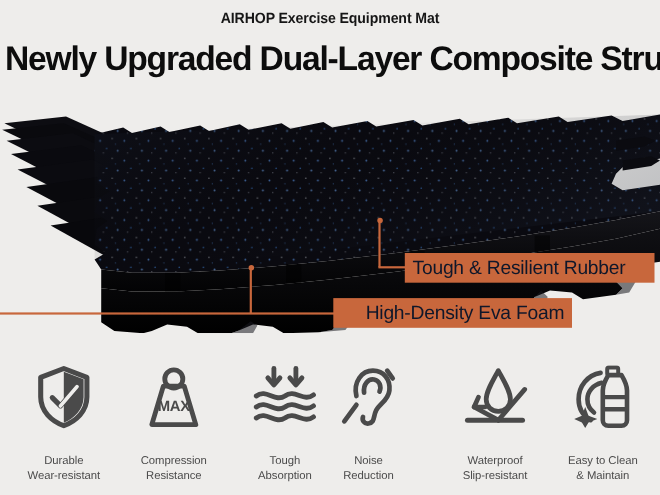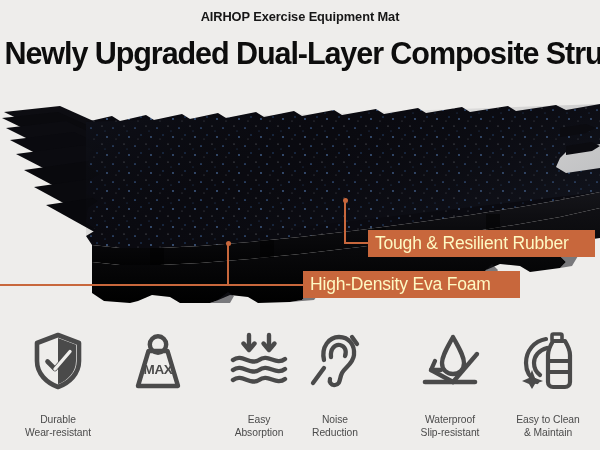--- a/index.html
+++ b/index.html
@@ -23,21 +23,21 @@
     letter-spacing:-1.1px;white-space:nowrap;
     transform:scaleX(.985);transform-origin:center top;
   }
 
   
   .photo{position:absolute;left:0;top:88px;width:600px;height:215px;overflow:hidden;}
   .photo svg{display:block;width:600px;height:215px;}
 
   
   .callout{
-    position:absolute;color:#fef9c3;font-size:17.5px;font-weight:400;
+    position:absolute;color:#0f172a;font-size:17.5px;font-weight:400;
     letter-spacing:-.2px;white-space:nowrap;
     display:flex;align-items:center;
     padding:4px 7px;box-sizing:border-box;
   }
   .callout.rubber{left:368px;top:230px;width:227px;height:27px;}
   .callout.foam{left:303px;top:271px;width:217px;height:27px;}
 
   .leader{position:absolute;background:#c8673c;}
   .dot{position:absolute;width:5px;height:5px;border-radius:50%;background:#c8673c;}
 
@@ -152,21 +152,21 @@
   <div class="leader" style="left: 344px; top: 200px; width: 1.5px; height: 43px; background: rgb(200, 103, 60);"></div>
   <div class="leader" style="left: 344px; top: 242px; width: 26px; height: 1.5px; background: rgb(200, 103, 60);"></div>
 
   <div class="dot" style="left: 225.5px; top: 240.5px; background: rgb(200, 103, 60);"></div>
   <div class="leader" style="left: 227px; top: 243px; width: 1.5px; height: 42px; background: rgb(200, 103, 60);"></div>
   <div class="leader" style="left: 0px; top: 284px; width: 305px; height: 1.5px; background: rgb(200, 103, 60);"></div>
 
   <div class="callout rubber" style="background: rgb(200, 103, 60);">
     <span>Tough &amp; Resilient Rubber</span>
   </div>
-  <div class="callout foam" style="background: rgb(200, 103, 60);">
+  <div class="callout foam" style="background: rgb(200, 103, 60); justify-content: flex-end;">
     <span>High-Density Eva Foam</span>
   </div>
 
   <div class="features">
 
     <div class="feature" style="left:58px;">
       <div class="feat-icon">
         <svg width="52" height="58" viewBox="0 0 52 58">
           <path d="M26 3 L47 11 V29 C47 42 37 51 26 55 C15 51 5 42 5 29 V11 Z" fill="none" stroke="#4a4a4a" stroke-width="4.6" stroke-linejoin="round"></path>
           <path d="M26 6 L44 12.7 V29 C44 40.5 35.2 48.6 26 52.3 Z" fill="#4a4a4a"></path>
@@ -180,41 +180,45 @@
       </div>
     </div>
 
     <div class="feature" style="left:158px;">
       <div class="feat-icon">
         <svg width="56" height="58" viewBox="0 0 56 58">
           <circle cx="28" cy="12.5" r="8.2" fill="none" stroke="#4a4a4a" stroke-width="4.4"></circle>
           <path d="M18.5 19 H37.5 L48 54 H8 Z" fill="none" stroke="#4a4a4a" stroke-width="4.4" stroke-linejoin="round"></path>
           <text x="28" y="42" text-anchor="middle" font-family="Liberation Sans, sans-serif" font-size="13.5" font-weight="700" fill="#4a4a4a" letter-spacing="-0.3">MAX</text>
         </svg>
+      </div>
+      <div class="feat-label">
+        <span>Compression</span><br>
+        <span>Resistance</span>
       </div>
     </div>
 
     <div class="feature" style="left:259px;">
       <div class="feat-icon">
         <svg width="62" height="58" viewBox="0 0 62 58">
           <g stroke="#4a4a4a" stroke-width="4.4" fill="none" stroke-linecap="round">
             <path d="M21 3 V14"></path>
               <path d="M41 3 V14"></path>
           </g>
           <path d="M21 18 L15.5 11.5 M21 18 L26.5 11.5" stroke="#4a4a4a" stroke-width="4.4" fill="none" stroke-linecap="round" stroke-linejoin="round"></path>
           <path d="M41 18 L35.5 11.5 M41 18 L46.5 11.5" stroke="#4a4a4a" stroke-width="4.4" fill="none" stroke-linecap="round" stroke-linejoin="round"></path>
           <g stroke="#4a4a4a" stroke-width="4.4" fill="none" stroke-linecap="round">
             <path d="M5 28 C14 21, 22 34, 31 28 C40 21, 48 34, 57 27"></path>
             <path d="M5 38 C14 31, 22 44, 31 38 C40 31, 48 44, 57 37"></path>
             <path d="M5 48 C14 41, 22 54, 31 48 C40 41, 48 54, 57 47"></path>
           </g>
         </svg>
       </div>
       <div class="feat-label">
-        <span>Easy</span><br>
+        <span>Tough</span><br>
         <span>Absorption</span>
       </div>
     </div>
 
     <div class="feature" style="left:335px;">
       <div class="feat-icon">
         <svg width="54" height="58" viewBox="0 0 54 58">
           <path d="M16 28 C13 15, 21 5, 31 5 C41 5, 47 13, 46 23
                    C45 32, 37 35, 34 41 C31 47, 33 52, 27 53 C23 53.6, 21 50, 22 47" fill="none" stroke="#4a4a4a" stroke-width="4.3" stroke-linecap="round" stroke-linejoin="round"></path>
           <path d="M23 25 C22 17, 27 12, 32 13 C37 14, 39 19, 37 24" fill="none" stroke="#4a4a4a" stroke-width="4.3" stroke-linecap="round"></path>

